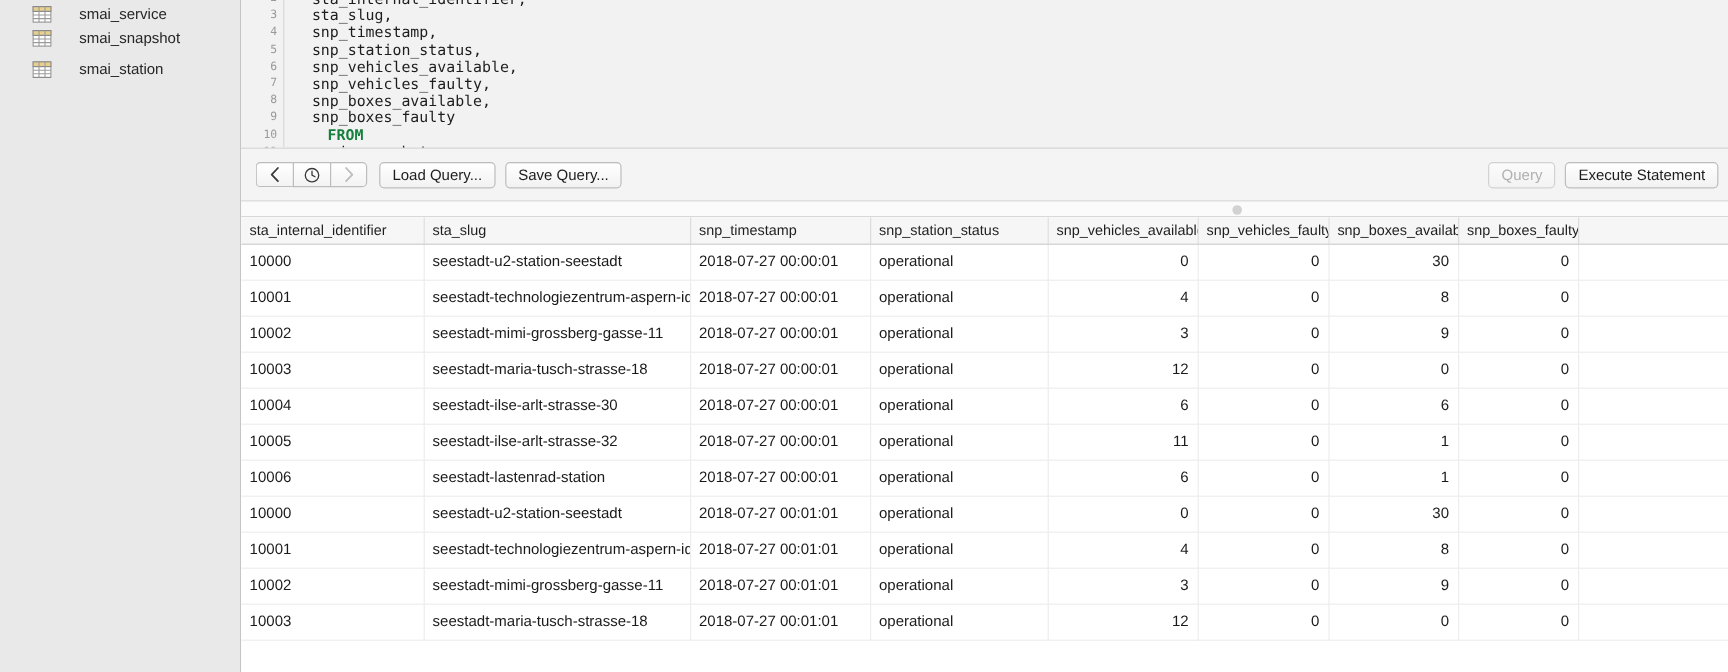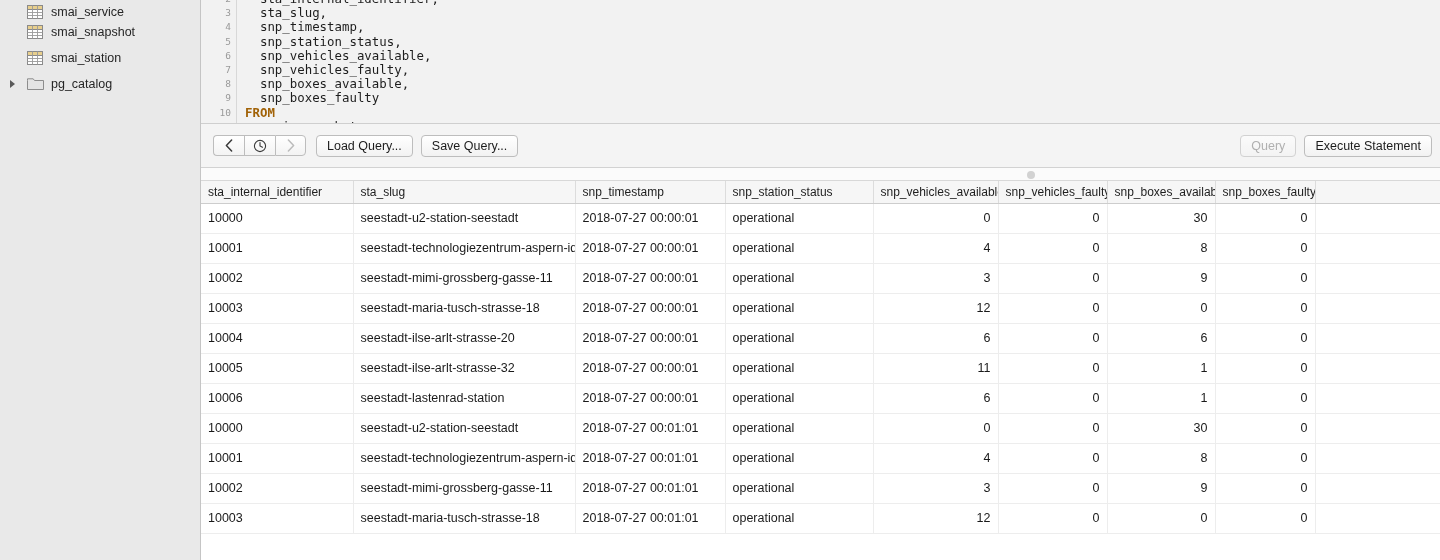--- a/index.html
+++ b/index.html
@@ -38,21 +38,21 @@
   }
   .twisty.empty { visibility: hidden; }
   .twisty i {
     display: block;
     width: 0; height: 0;
     border-left: 5px solid #5a5a5a;
     border-top: 4px solid transparent;
     border-bottom: 4px solid transparent;
   }
   .tree-icon { flex: 0 0 22px; display: flex; align-items: center; justify-content: center; }
-  .tree-label { margin-left: 5px; }
+  .tree-label { margin-left: 20px; }
 
   
   #main { flex: 1 1 auto; display: flex; flex-direction: column; height: 560px; min-width: 0; }
 
   
   #editor {
     height: 124px;
     background: #f2f2f2;
     position: relative;
     overflow: hidden;
@@ -75,21 +75,21 @@
   .ln {
     position: absolute; left: 0; width: 30px;
     text-align: right;
     font-family: "DejaVu Sans Mono", monospace;
     font-size: 9.5px;
     color: #9a9a9a;
     line-height: 14.2px;
     height: 14.2px;
   }
   .code-text { position: absolute; left: 44px; }
-  .kw { color: #a16207; font-weight: 700; }
+  .kw { color: #15803d; font-weight: 700; margin-left: 28px; }
 
   
   #toolbar {
     height: 44px; flex: 0 0 44px;
     background: #f4f4f4;
     border-bottom: 1px solid #d2d2d2;
     display: flex; align-items: center;
     padding: 0 8px 0 12px;
     position: relative;
   }
@@ -202,31 +202,20 @@
             <i></i>
           </span>
           <span class="tree-icon">
             <svg width="16" height="14" viewBox="0 0 16 14">
               <rect x="0.5" y="0.5" width="15" height="13" fill="#ffffff" stroke="#8a8a8a"></rect>
               <rect x="0.5" y="0.5" width="15" height="4" fill="#e8cf8d" stroke="#8a8a8a"></rect>
               <path d="M5.5 0.5 L5.5 13.5 M10.5 0.5 L10.5 13.5 M0.5 7.5 L15.5 7.5 M0.5 10.5 L15.5 10.5" stroke="#9a9a9a" stroke-width="0.9" fill="none"></path>
             </svg>
           </span>
           <span class="tree-label">smai_station</span>
-        </div>
-        <div class="tree-row">
-          <span class="twisty">
-            <i></i>
-          </span>
-          <span class="tree-icon">
-            <svg width="17" height="14" viewBox="0 0 17 14">
-              <path d="M0.5 3.5 L0.5 12.5 L16.5 12.5 L16.5 3.5 L7.5 3.5 L6.2 1.8 L0.5 1.8 Z" fill="#e4e4e4" stroke="#8d8d8d" stroke-width="1"></path>
-            </svg>
-          </span>
-          <span class="tree-label">pg_catalog</span>
         </div>
       </div>
   </div>
 
   <div id="main">
 
     <div id="editor">
       <div id="gutter"></div>
       <div id="code-area">
           <div class="ln" style="top: -8px;">2</div>
@@ -353,21 +342,21 @@
               <td>2018-07-27 00:00:01</td>
               <td>operational</td>
               <td class="num">12</td>
               <td class="num">0</td>
               <td class="num">0</td>
               <td class="num">0</td>
               <td class="filler"></td>
             </tr>
             <tr>
               <td>10004</td>
-              <td>seestadt-ilse-arlt-strasse-20</td>
+              <td>seestadt-ilse-arlt-strasse-30</td>
               <td>2018-07-27 00:00:01</td>
               <td>operational</td>
               <td class="num">6</td>
               <td class="num">0</td>
               <td class="num">6</td>
               <td class="num">0</td>
               <td class="filler"></td>
             </tr>
             <tr>
               <td>10005</td>

